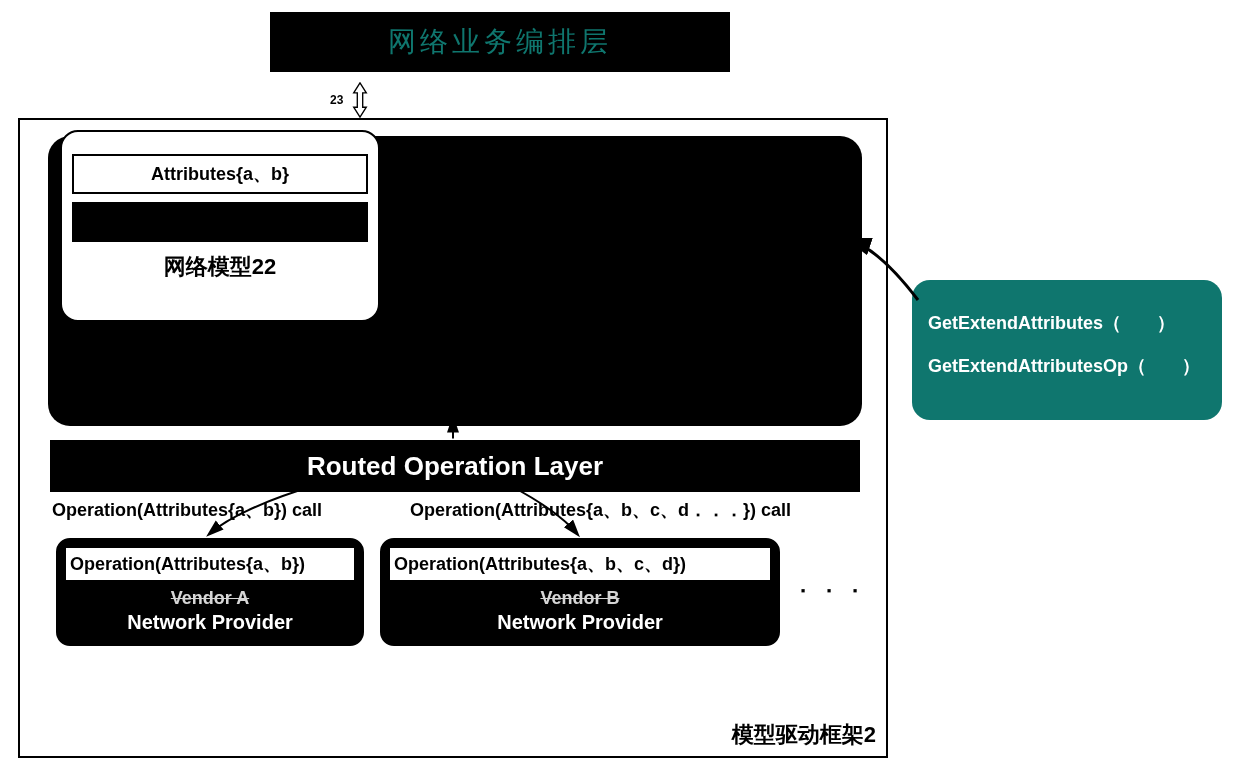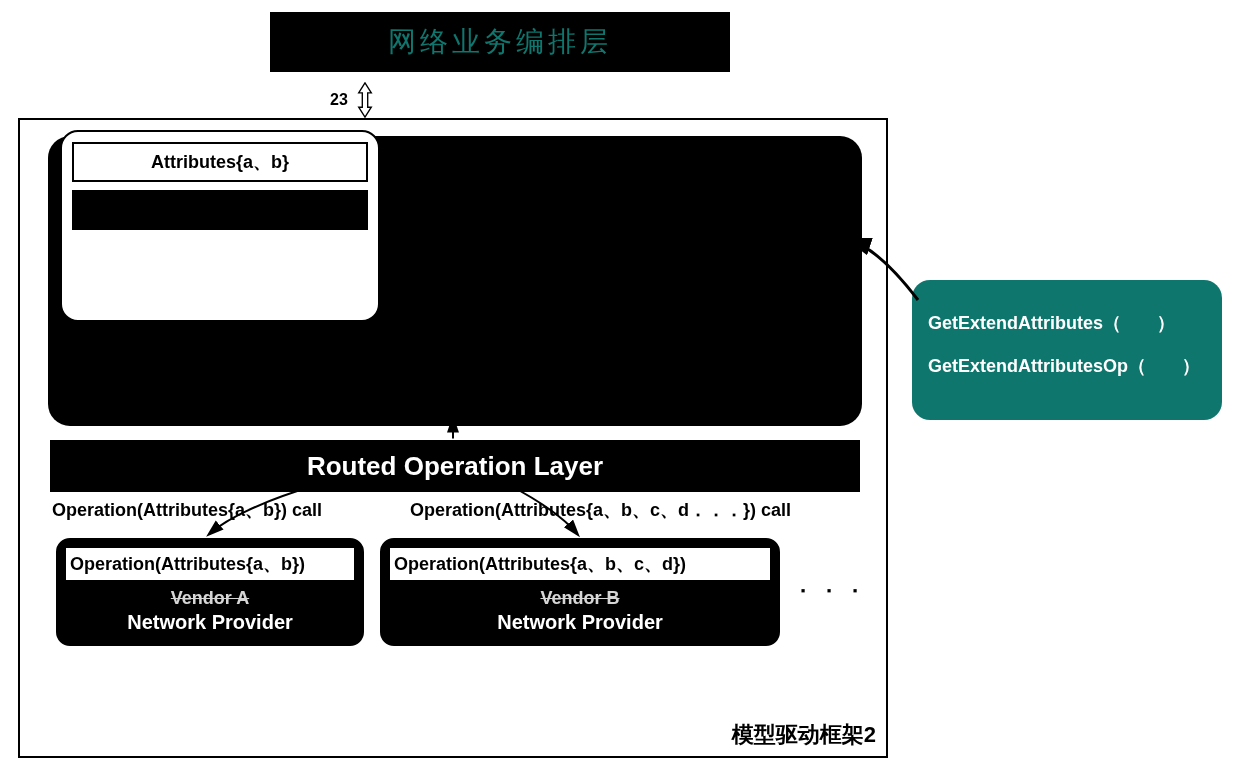--- a/index.html
+++ b/index.html
@@ -25,21 +25,21 @@
     font-size: 28px;
     letter-spacing: 4px;
   }
   .api-row {
     position: absolute;
     left: 330px;
     top: 82px;
     display: flex;
     align-items: center;
     gap: 8px;
-    font-size: 16px;
+    font-size: 12px;
     font-weight: bold;
   }
   .api-num {
     font-weight: bold;
   }
   .updown-arrow {
     width: 18px;
     height: 36px;
     position: relative;
   }
@@ -71,21 +71,21 @@
   }
   .model-box {
     position: absolute;
     left: 12px;
     top: -6px;
     width: 320px;
     height: 192px;
     background: #fff;
     border: 2px solid #000;
     border-radius: 18px;
-    padding: 10px 10px 4px;
+    padding: 22px 10px 4px;
     text-align: center;
   }
   .attr-row {
     border: 2px solid #000;
     padding: 6px 4px;
     font-weight: bold;
     font-size: 18px;
   }
   .black-strip {
     width: 100%;
@@ -198,20 +198,21 @@
       <path d="M10 1 L3 12 L7 12 L7 28 L3 28 L10 39 L17 28 L13 28 L13 12 L17 12 Z" fill="#fff" stroke="#000" stroke-width="1.5"></path>
     </svg>
   </span>
 </div>
 
 <div class="outer-frame">
   <div class="black-panel">
     <div class="model-box">
       <div class="attr-row">Attributes{a、b}</div>
       <div class="black-strip"></div>
+      <div class="model-label">网络模型22</div>
     </div>
   </div>
 
   <div class="rop-bar">
     <span>Routed Operation Layer</span>
   </div>
 
   <div class="call-row call-left">Operation(Attributes{a、b}) call</div>
   <div class="call-row call-right">Operation(Attributes{a、b、c、d．．．}) call</div>
 

